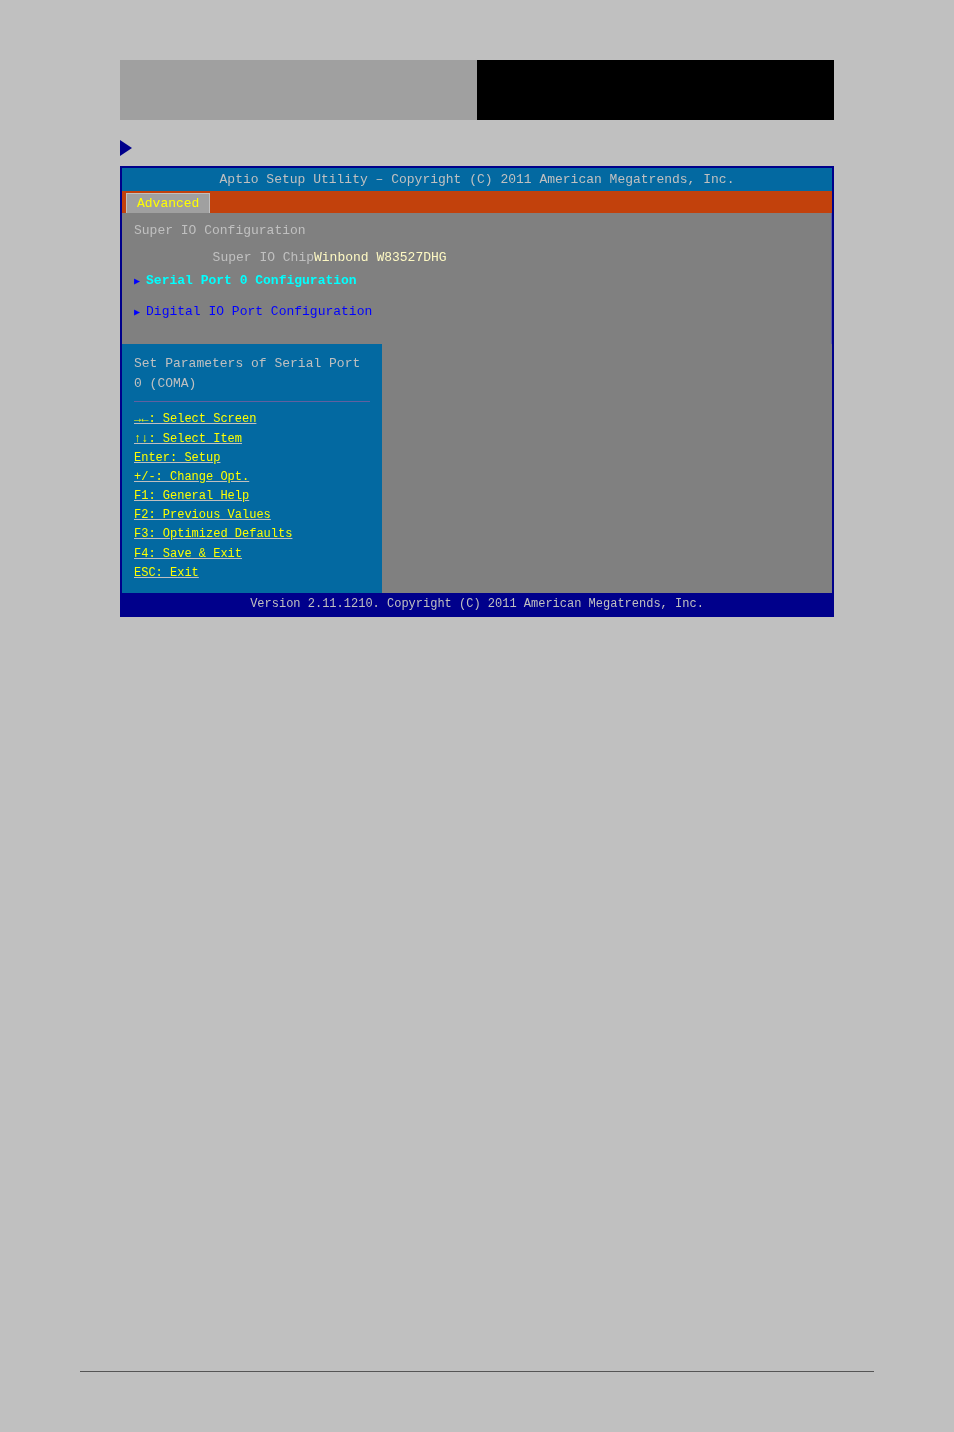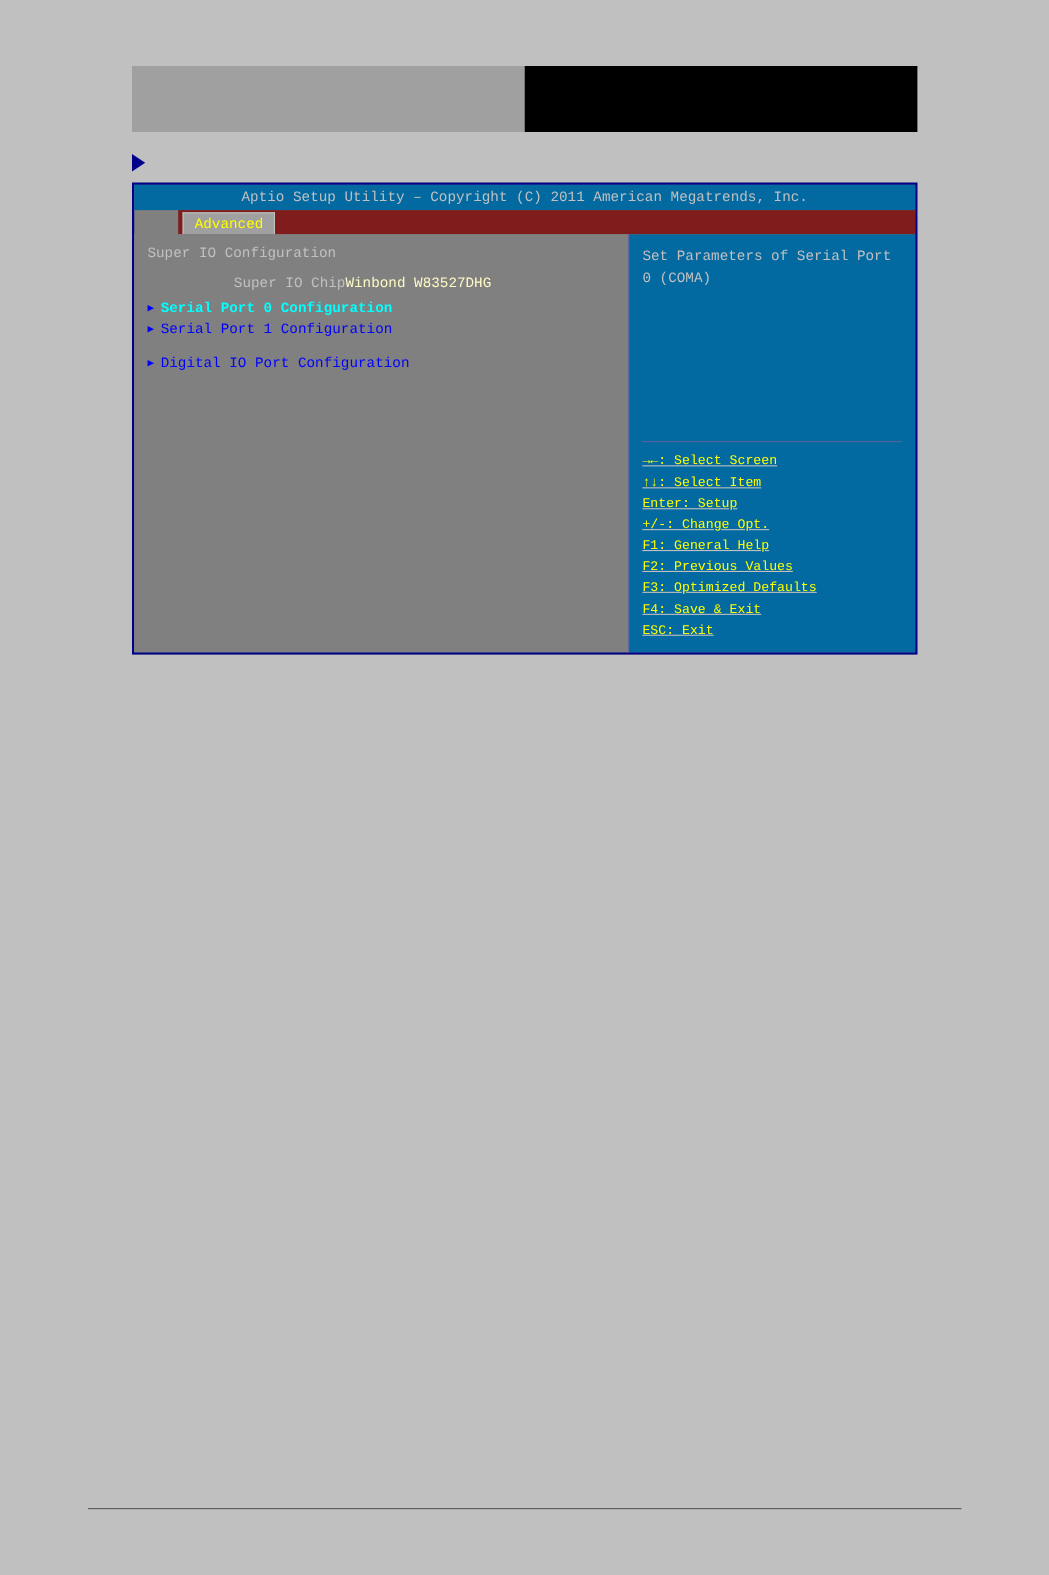--- a/index.html
+++ b/index.html
@@ -57,43 +57,43 @@
       text-align: center;
       padding: 4px 8px;
       font-size: 13px;
       display: flex;
       align-items: center;
       justify-content: center;
     }
 
     
     .bios-tabs {
-      background: #7f1d1d;
+      background: #c2410c;
       display: flex;
       padding: 2px 4px 0 4px;
-      margin-left: 40px;
     }
     .bios-tab {
       background: #808080;
       color: #808080;
       padding: 2px 10px;
       font-size: 13px;
     }
     .bios-tab.active {
       background: #808080;
       color: #ffff00;
       border: 1px solid #c0c0c0;
       border-bottom: none;
       background: #a0a0a0;
     }
 
     
     .bios-content {
       display: flex;
       height: 380px;
+      flex-direction: column;
     }
 
     
     .bios-left {
       flex: 1;
       padding: 10px 12px;
       background: #808080;
       border-right: 1px solid #6060a0;
     }
 
@@ -224,23 +224,20 @@
       <div class="section-title">Super IO Configuration</div>
 
       <div class="chip-row">
         <span class="chip-label">Super IO Chip</span>
         <span class="chip-value">Winbond W83527DHG</span>
       </div>
 
       <div class="menu-item" style="color: rgb(0, 255, 255); font-weight: bold;">
         <span style="color: rgb(0, 255, 255);">Serial Port 0 Configuration</span>
       </div>
-      <div class="menu-item" style="color:#0000ff;">
-        <span>Serial Port 1 Configuration</span>
-      </div>
 
       <div class="menu-spacer"></div>
 
       <div class="menu-item" style="color:#0000ff;">
         <span>Digital IO Port Configuration</span>
       </div>
     </div>
 
     <div class="bios-right">
       <div class="help-text">Set Parameters of Serial Port 0 (COMA)</div>
@@ -273,16 +270,19 @@
           <span class="key-item">F4: Save &amp; Exit</span>
         </div>
         <div>
           <span class="key-item">ESC: Exit</span>
         </div>
       </div>
     </div>
 
   </div>
 
+  <div class="bios-footer">
+    <span>Version 2.11.1210. Copyright (C) 2011 American Megatrends, Inc.</span>
+  </div>
 
 </div>
 
 <div class="bottom-line"></div>
 
 </body></html>

